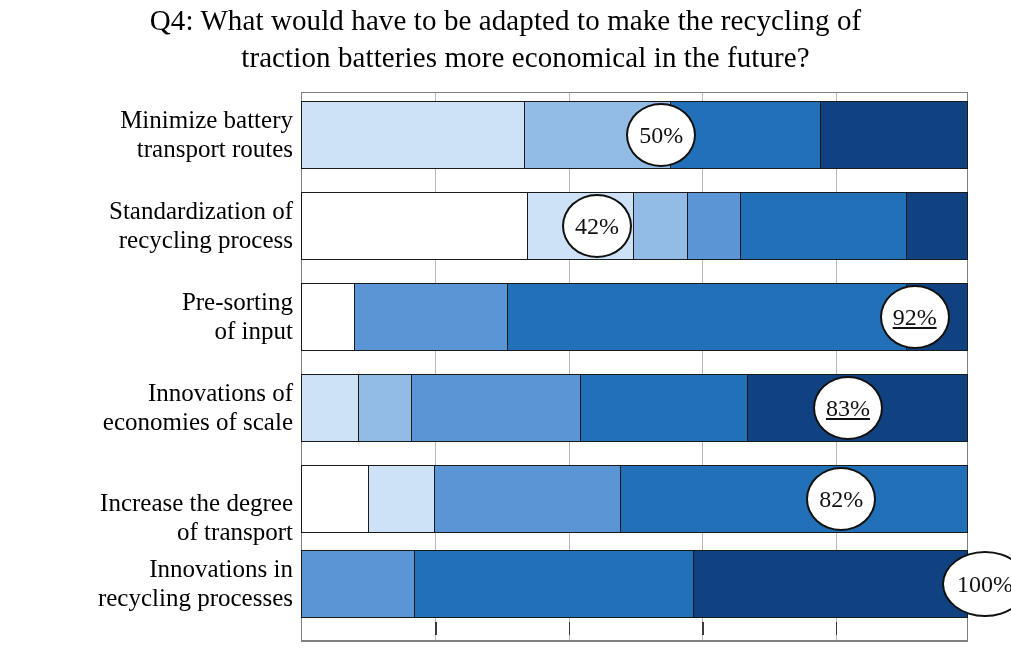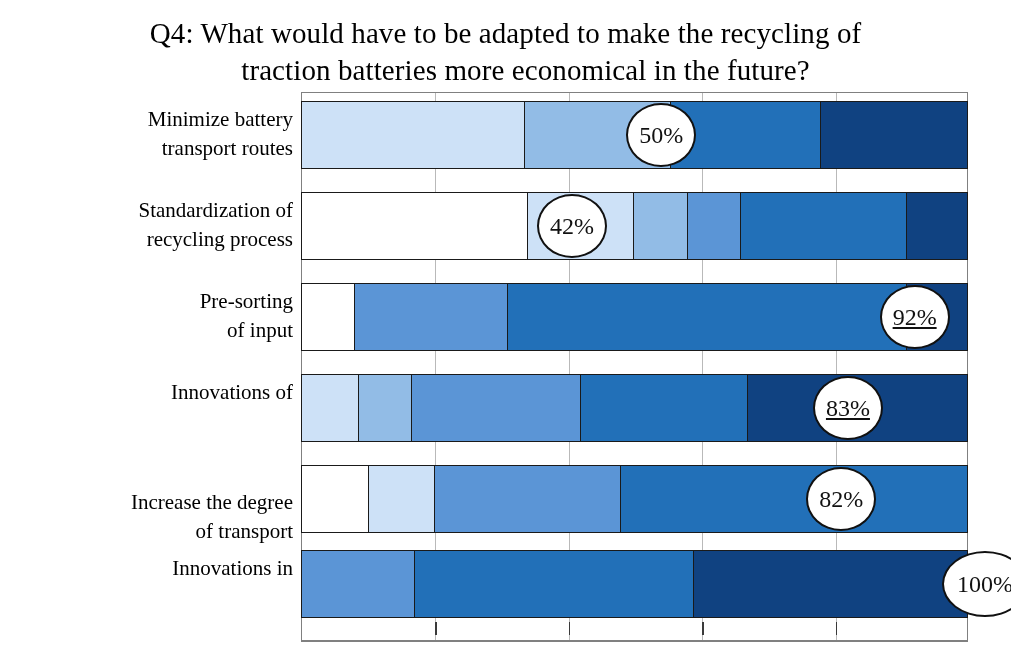--- a/index.html
+++ b/index.html
@@ -8,21 +8,21 @@
     background:#ffffff;
     font-family:"Liberation Serif", serif;
     overflow:hidden;
     position:relative;
   }
   #chart-root{position:relative;width:1011px;height:652px;}
 
   
   .title{
     position:absolute;
-    left:0;top:15px;width:1011px;
+    left:0;top:2px;width:1011px;
     text-align:center;
     font-size:29px;
     line-height:37px;
     color:#000;
     letter-spacing:0.1px;
   }
   .title .line{display:block;}
   .title .line2{padding-left:40px;}
 
   
@@ -69,21 +69,21 @@
     border-right:1.4px solid #1a1a1a;
   }
   .seg:last-child{border-right:none;}
 
   
   .row-label{
     position:absolute;
     right:710px;          
     width:295px;
     text-align:right;
-    font-size:21px;
+    font-size:25px;
     line-height:29px;
     color:#000;
     padding-right:8px;
     box-sizing:border-box;
   }
   .row-label .l{display:block;}
 
   
   .callout{
     position:absolute;
@@ -200,32 +200,34 @@
 
 <div class="row-label" style="top: 105px;">
       <span class="l">Minimize battery</span>
       <span class="l">transport routes</span>
     </div>
     <div class="callout w-md" style="left: 626.18px; top: 103px;">50%</div>
     <div class="row-label" style="top: 196px;">
       <span class="l">Standardization of</span>
       <span class="l">recycling process</span>
     </div>
-    <div class="callout w-md" style="left: 537px; top: 194px;">42%</div>
+    <div class="callout w-md" style="left: 562px; top: 194px;">42%</div>
     <div class="row-label" style="top: 287px;">
       <span class="l">Pre-sorting</span>
       <span class="l">of input</span>
     </div>
     <div class="callout w-md" style="left: 879.64px; top: 285px; text-decoration: underline;">92%</div>
     <div class="row-label" style="top: 378px;">
       <span class="l">Innovations of</span>
+      <span class="l">economies of scale</span>
     </div>
     <div class="callout w-md" style="left: 812.94px; top: 376px; text-decoration: underline;">83%</div>
     <div class="row-label" style="top: 469px; margin-top: 19px;">
       <span class="l">Increase the degree</span>
       <span class="l">of transport</span>
     </div>
     <div class="callout w-md" style="left: 806.27px; top: 467px;">82%</div>
     <div class="row-label" style="top: 554px;">
       <span class="l">Innovations in</span>
+      <span class="l">recycling processes</span>
     </div>
     <div class="callout w-lg" style="left: 942px; top: 551px;">100%</div>
   </div>
 
 </body></html>

